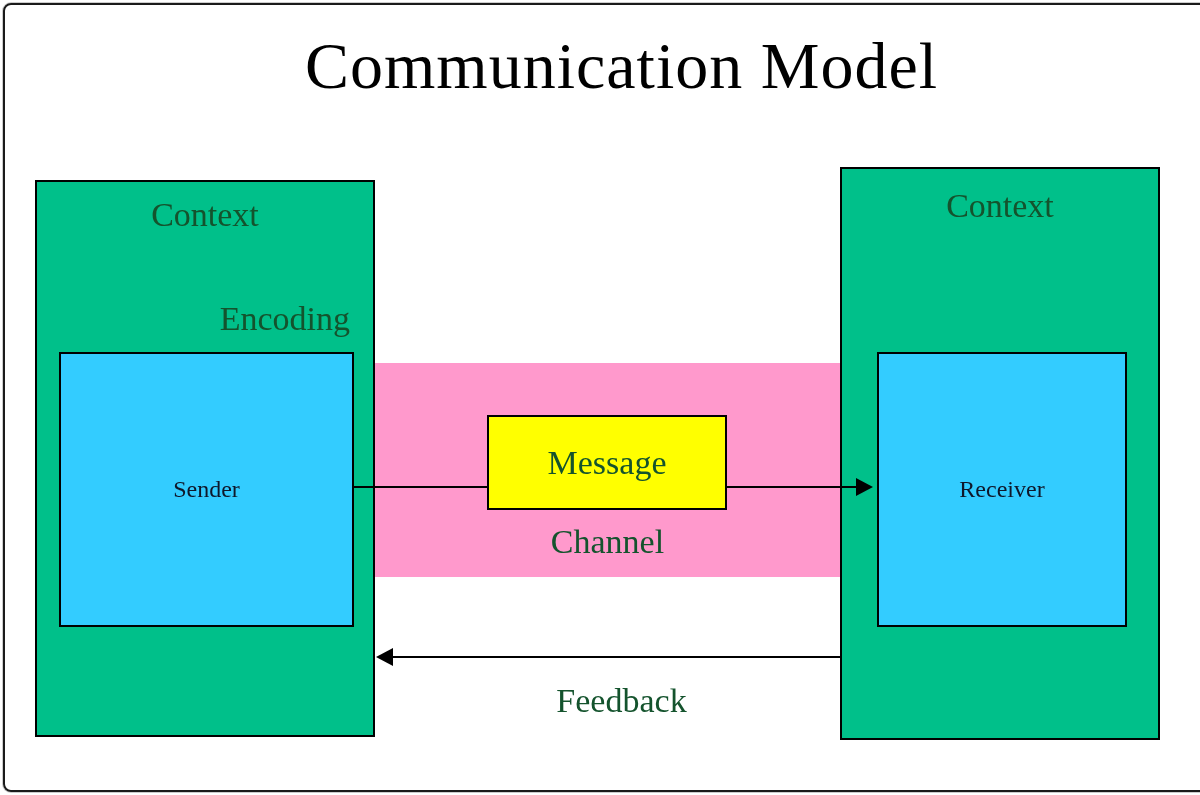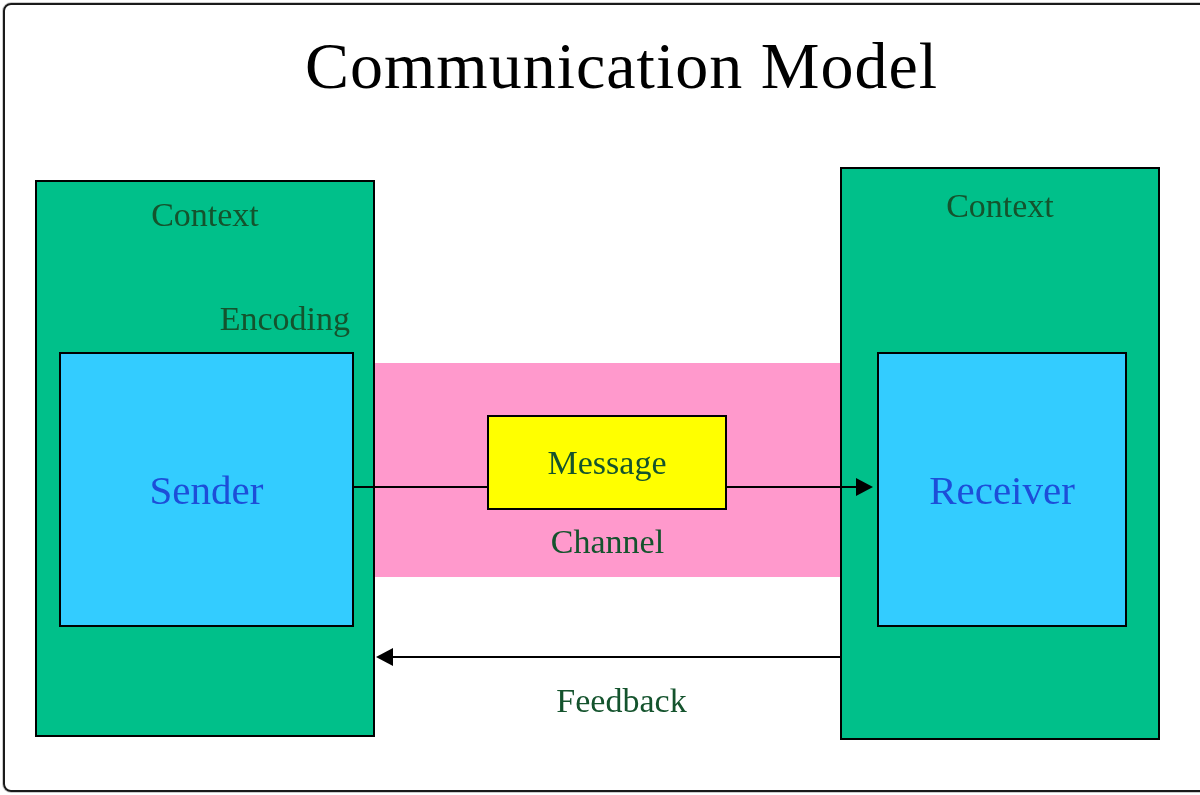--- a/index.html
+++ b/index.html
@@ -46,21 +46,21 @@
     background: var(--yellow, #FFFF00);
     display: flex; align-items: center; justify-content: center;
     z-index: 3;
   }
   .label {
     position: absolute;
     font-size: 34px;
     color: #14532d;
     white-space: nowrap;
   }
-  .center-text { font-size: 41px; color: #1d4ed8; }
+  .center-text { font-size: 24px; color: #0f172a; }
   .arrow-line {
     position: absolute;
     height: 2px;
     background: #000000;
     z-index: 2;
   }
   .arrowhead-right {
     position: absolute;
     width: 0; height: 0;
     border-top: 9px solid transparent;

